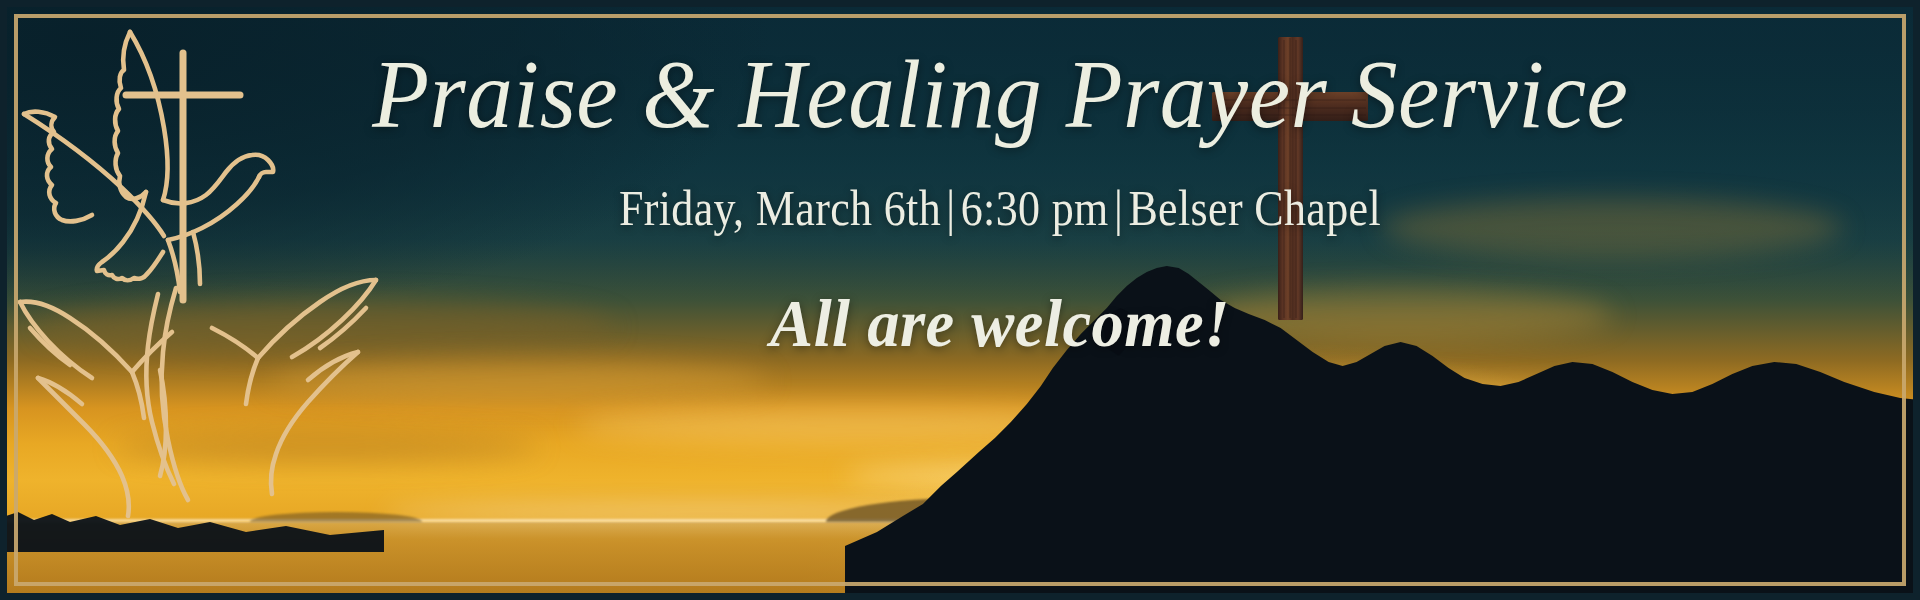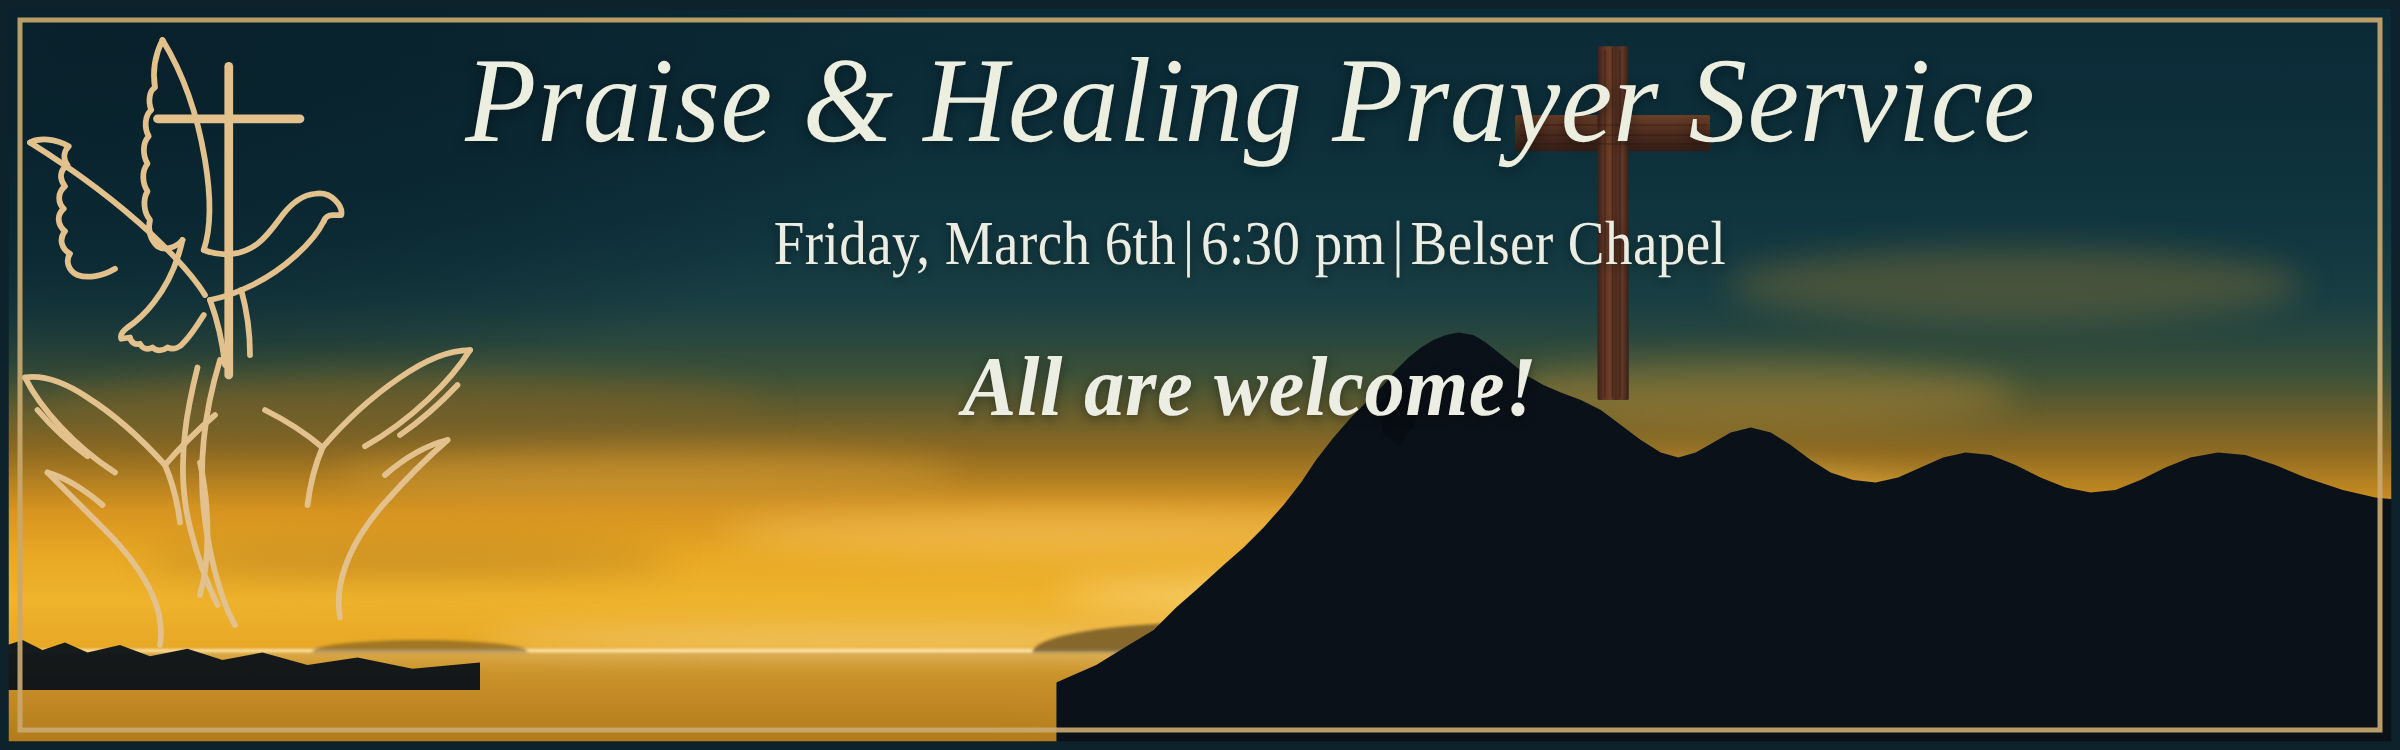--- a/index.html
+++ b/index.html
@@ -77,21 +77,21 @@
   .lineart svg{display:block;width:100%;height:100%;}
 
   
   .frame-outer{position:absolute;inset:0;border:7px solid #0e222c;pointer-events:none;}
   .frame-gold{position:absolute;left:14px;top:14px;right:14px;bottom:14px;
     border:4px solid #c9a86f;pointer-events:none;opacity:.92;}
 
   
   .text-col{position:absolute;left:330px;top:0;width:1340px;height:600px;
     display:flex;flex-direction:column;align-items:center;justify-content:flex-start;
-    padding-top:32px;}
+    padding-top:46px;}
 
   .title{
     font-family:"Liberation Serif",serif;
     font-style:italic;font-weight:400;
     font-size:97px;line-height:1.0;
     color:#eceee0;letter-spacing:.5px;
     white-space:nowrap;
     text-shadow:0 2px 10px rgba(0,0,0,.40);
     transform:scaleX(.96);
   }

